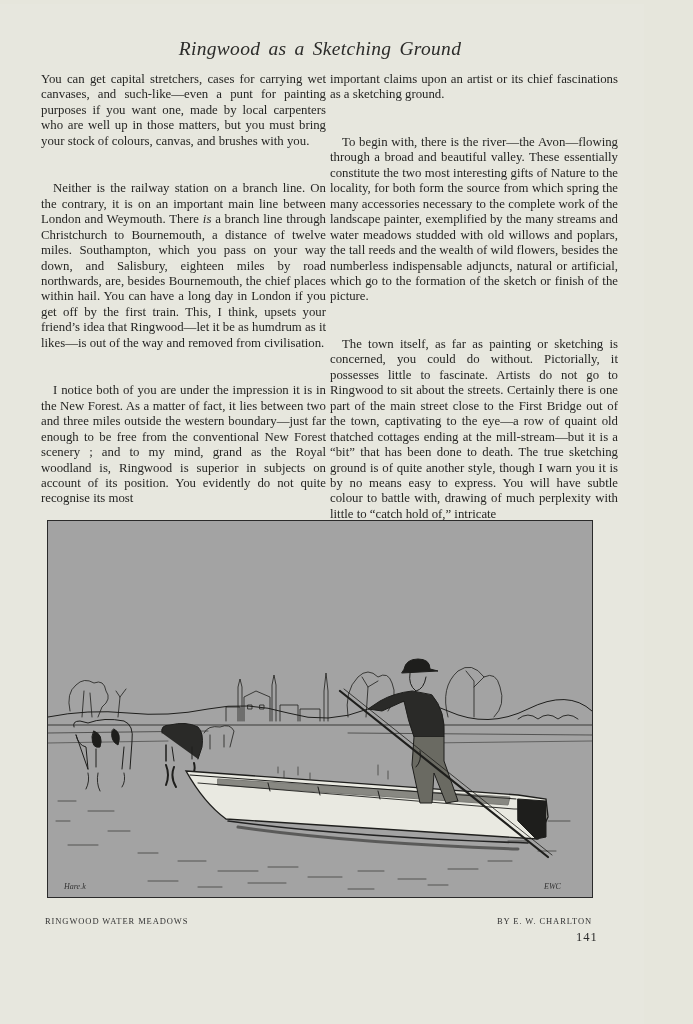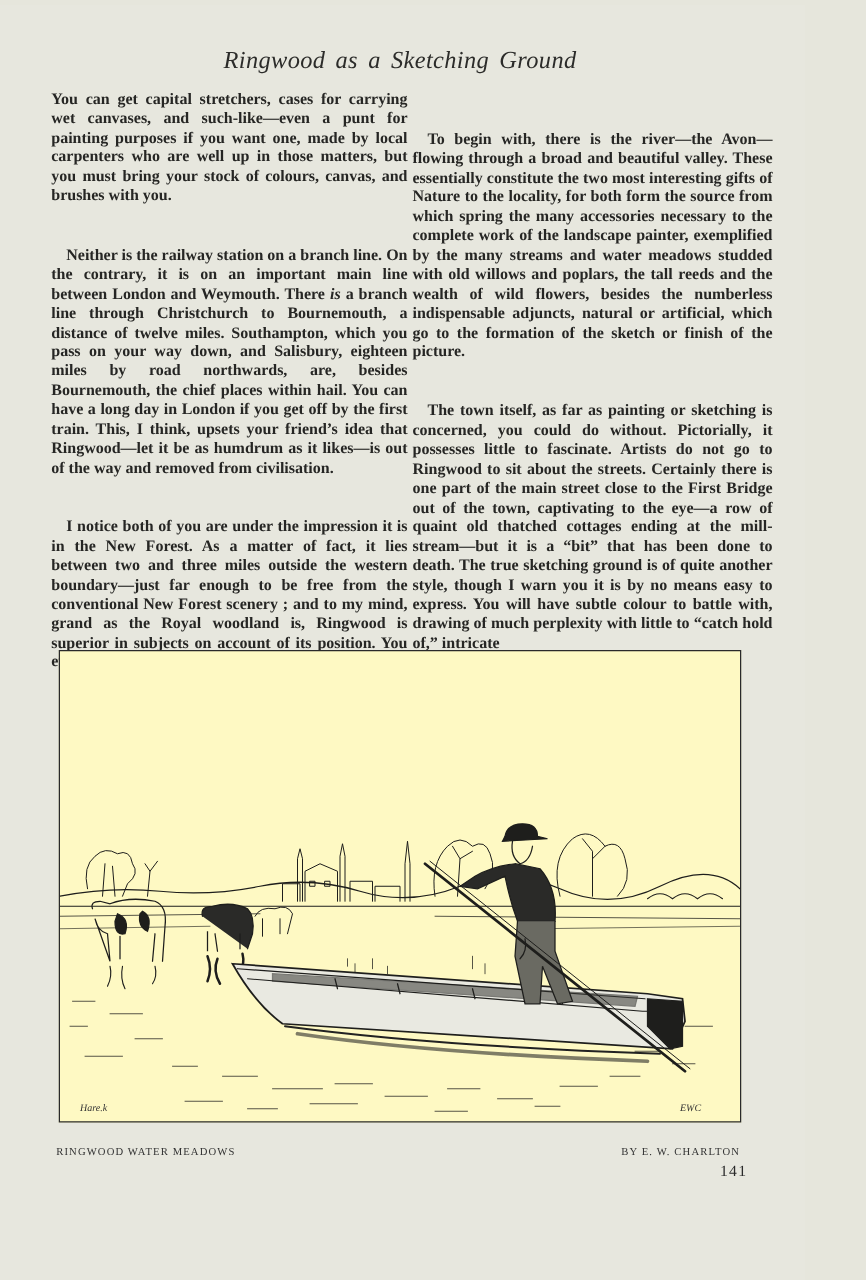--- a/index.html
+++ b/index.html
@@ -39,31 +39,30 @@
       font-size: 12.8px;
       line-height: 15.45px;
       text-align: justify;
       color: #262624;
     }
     .column.left { left: 41px; }
     .column.right { left: 330px; width: 288px; }
     .column p {
       margin: 0;
       text-indent: 0;
-      font-weight: bold;
     }
     .column p.indent { text-indent: 12px; margin-top: 32px; }
     .plate {
       position: absolute;
       left: 47px;
       top: 516px;
       width: 546px;
       height: 378px;
       border: 1.6px solid #2a2a2a;
-      background: #fef9c3;
+      background: #a3a3a3;
       box-sizing: border-box;
       overflow: hidden;
     }
     .plate svg { display: block; }
     .caption-left {
       position: absolute;
       left: 45px;
       top: 912px;
       font-size: 8.5px;
       letter-spacing: 0.9px;
@@ -101,20 +100,21 @@
 
   <div class="running-head">Ringwood as a Sketching Ground</div>
 
   <div class="column left">
     <p>You can get capital stretchers, cases for carrying wet canvases, and such-like—even a punt for painting purposes if you want one, made by local carpenters who are well up in those matters, but you must bring your stock of colours, canvas, and brushes with you.</p>
     <p class="indent"><span>Neither is the railway station on a branch line. On the contrary, it is on an important main line between London and Weymouth. There </span><i>is</i><span> a branch line through Christchurch to Bournemouth, a distance of twelve miles. Southampton, which you pass on your way down, and Salisbury, eighteen miles by road northwards, are, besides Bournemouth, the chief places within hail. You can have a long day in London if you get off by the first train. This, I think, upsets your friend’s idea that Ringwood—let it be as humdrum as it likes—is out of the way and removed from civilisation.</span></p>
     <p class="indent">I notice both of you are under the impression it is in the New Forest. As a matter of fact, it lies between two and three miles outside the western boundary—just far enough to be free from the conventional New Forest scenery ; and to my mind, grand as the Royal woodland is, Ringwood is superior in subjects on account of its position. You evidently do not quite recognise its most</p>
   </div>
 
   <div class="column right">
+    <p>important claims upon an artist or its chief fascinations as a sketching ground.</p>
     <p class="indent">To begin with, there is the river—the Avon—flowing through a broad and beautiful valley. These essentially constitute the two most interesting gifts of Nature to the locality, for both form the source from which spring the many accessories necessary to the complete work of the landscape painter, exemplified by the many streams and water meadows studded with old willows and poplars, the tall reeds and the wealth of wild flowers, besides the numberless indispensable adjuncts, natural or artificial, which go to the formation of the sketch or finish of the picture.</p>
     <p class="indent">The town itself, as far as painting or sketching is concerned, you could do without. Pictorially, it possesses little to fascinate. Artists do not go to Ringwood to sit about the streets. Certainly there is one part of the main street close to the First Bridge out of the town, captivating to the eye—a row of quaint old thatched cottages ending at the mill-stream—but it is a “bit” that has been done to death. The true sketching ground is of quite another style, though I warn you it is by no means easy to express. You will have subtle colour to battle with, drawing of much perplexity with little to “catch hold of,” intricate</p>
   </div>
 
   <div class="plate">
     <svg width="544" height="376" viewBox="0 0 544 376">
       <g stroke="#1e1e1c" fill="none" stroke-width="1" stroke-linecap="round">
 
         <g>
           <path d="M0 196 Q40 188 80 192 T160 188 T240 192 T320 188 T400 190 T480 188 T544 190"></path>

